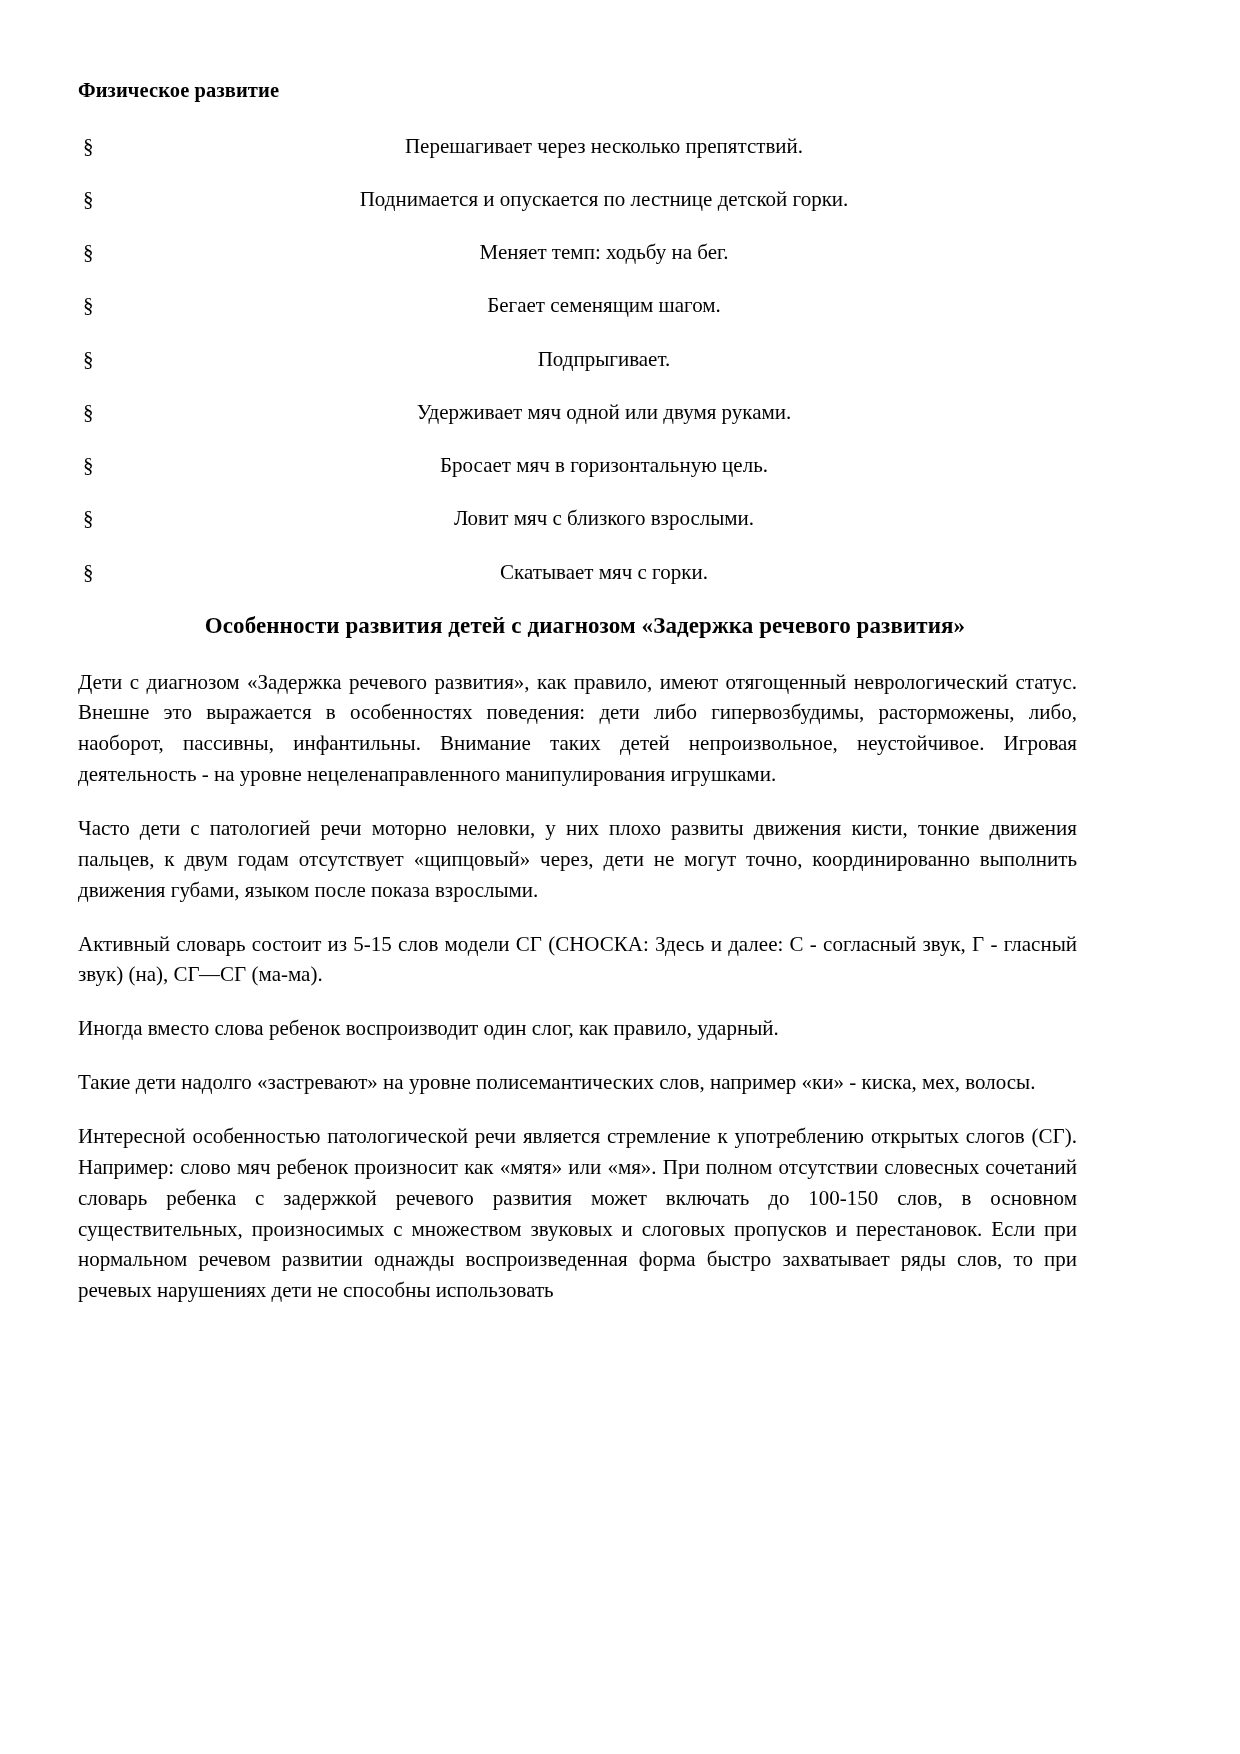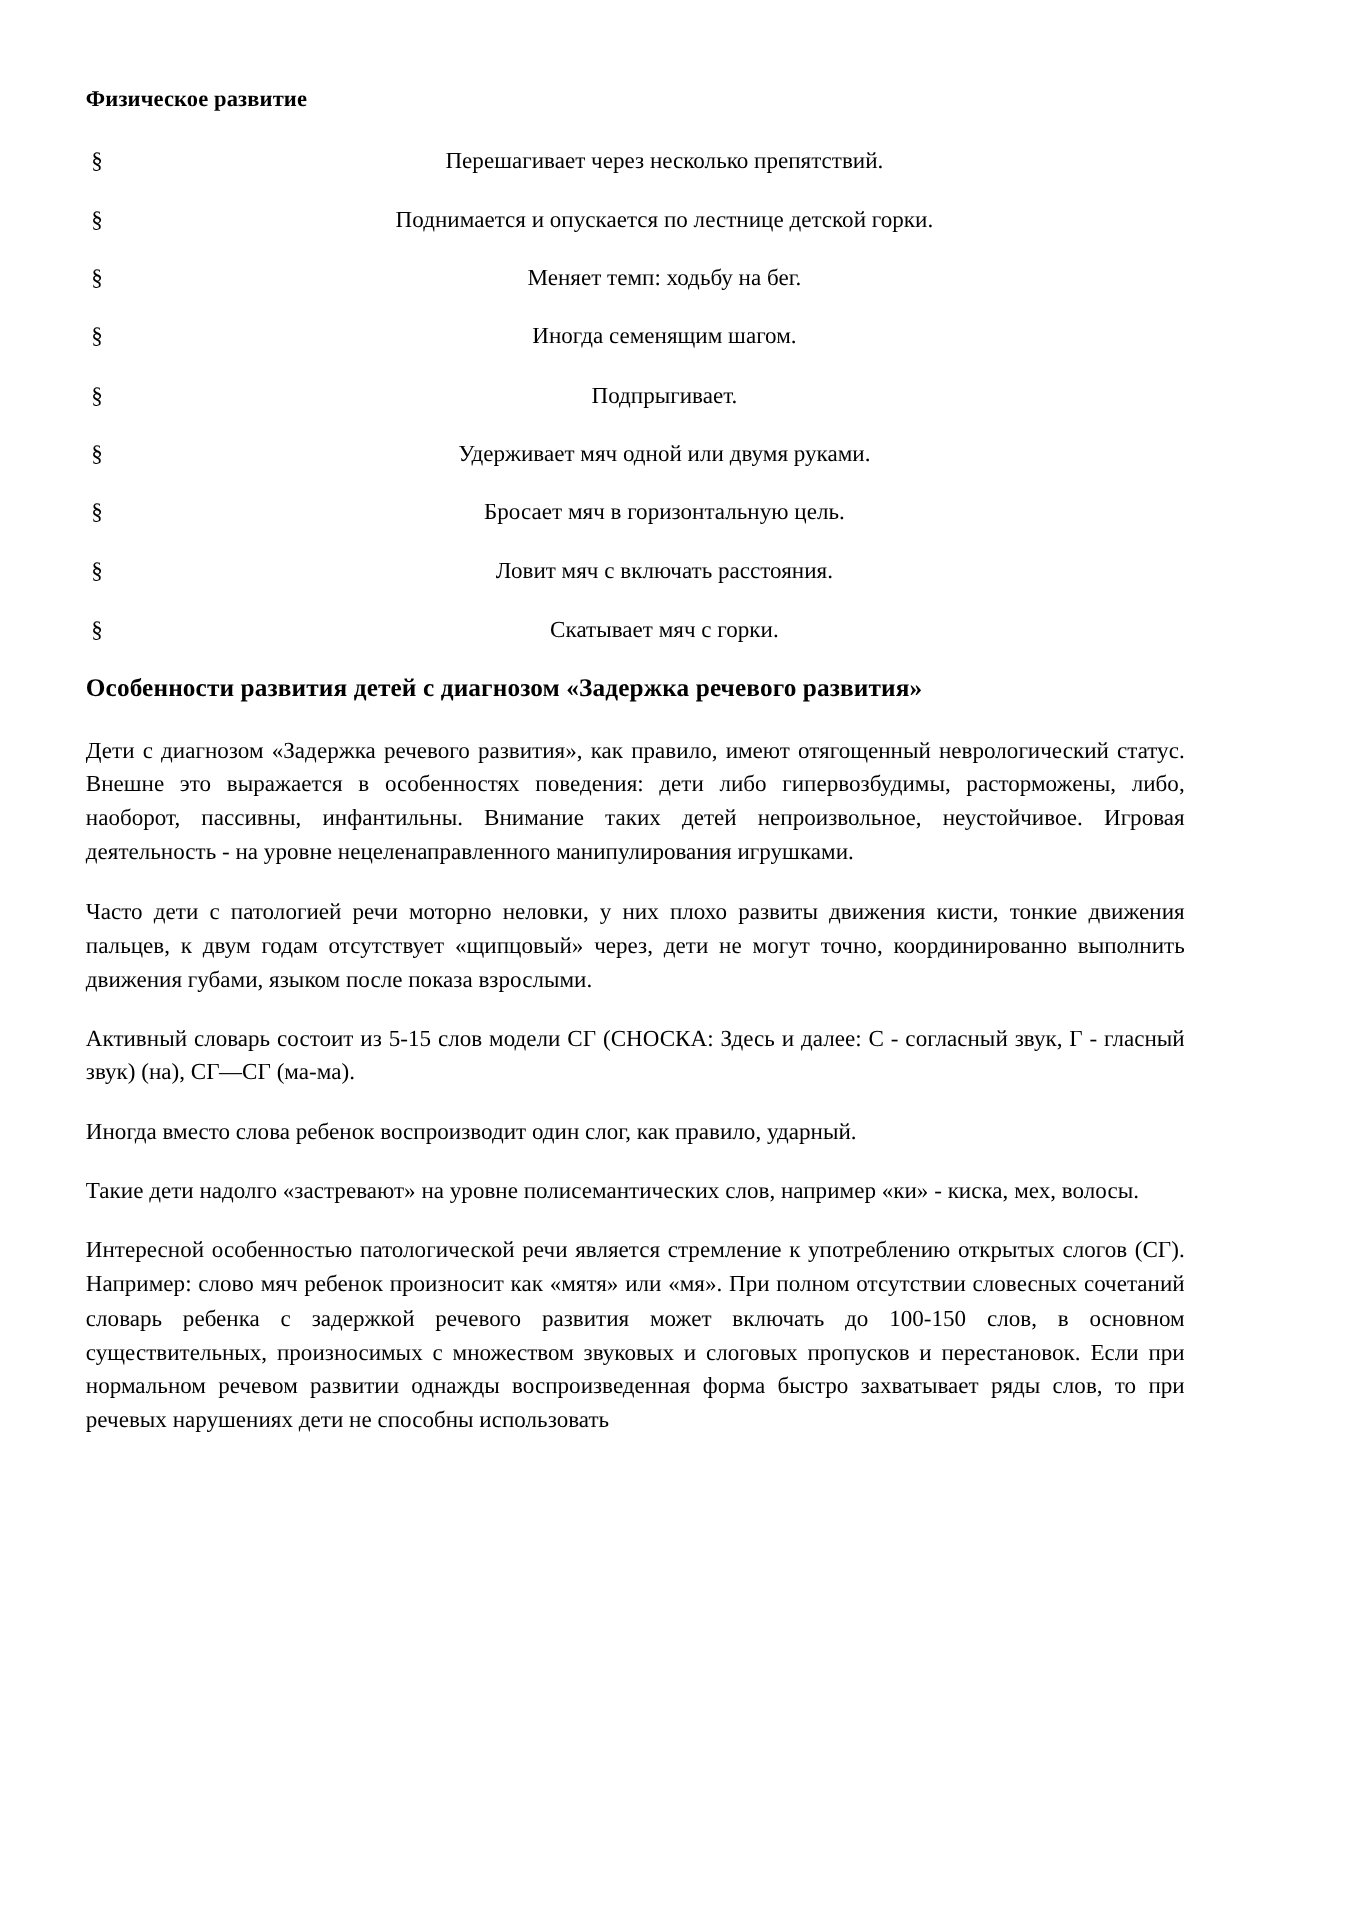--- a/index.html
+++ b/index.html
@@ -31,20 +31,21 @@
     font-size: 20.5px;
     font-weight: bold;
     line-height: 1.2;
     margin: 0 0 30px 0;
     padding-left: 0;
     letter-spacing: 0.1px;
   }
   .heading-center {
     font-size: 23px;
     font-weight: bold;
+    text-align: center;
     line-height: 1.25;
     margin: 26px 0 26px 0;
     letter-spacing: 0.1px;
   }
 
   
   .bullet-list {
     margin: 0 0 0 0;
     padding: 0;
     list-style: none;
@@ -97,37 +98,37 @@
       <li class="bullet-item">
         <span class="bullet-marker">§</span>
         <span class="bullet-text">Поднимается и опускается по лестнице детской горки.</span>
       </li>
       <li class="bullet-item">
         <span class="bullet-marker">§</span>
         <span class="bullet-text">Меняет темп: ходьбу на бег.</span>
       </li>
       <li class="bullet-item">
         <span class="bullet-marker">§</span>
-        <span class="bullet-text">Иногда семенящим шагом.</span>
+        <span class="bullet-text">Бегает семенящим шагом.</span>
       </li>
       <li class="bullet-item">
         <span class="bullet-marker">§</span>
         <span class="bullet-text">Подпрыгивает.</span>
       </li>
       <li class="bullet-item">
         <span class="bullet-marker">§</span>
         <span class="bullet-text">Удерживает мяч одной или двумя руками.</span>
       </li>
       <li class="bullet-item">
         <span class="bullet-marker">§</span>
         <span class="bullet-text">Бросает мяч в горизонтальную цель.</span>
       </li>
       <li class="bullet-item">
         <span class="bullet-marker">§</span>
-        <span class="bullet-text">Ловит мяч с включать расстояния.</span>
+        <span class="bullet-text">Ловит мяч с близкого взрослыми.</span>
       </li>
       <li class="bullet-item">
         <span class="bullet-marker">§</span>
         <span class="bullet-text">Скатывает мяч с горки.</span>
       </li>
     </ul>
 
     <h2 class="heading-center">Особенности развития детей с диагнозом «Задержка речевого развития»</h2>
 
     <p class="para">Дети с диагнозом «Задержка речевого развития», как правило, имеют отягощенный неврологический статус. Внешне это выражается в особенностях поведения: дети либо гипервозбудимы, расторможены, либо, наоборот, пассивны, инфантильны. Внимание таких детей непроизвольное, неустойчивое. Игровая деятельность - на уровне нецеленаправленного манипулирования игрушками.</p>

